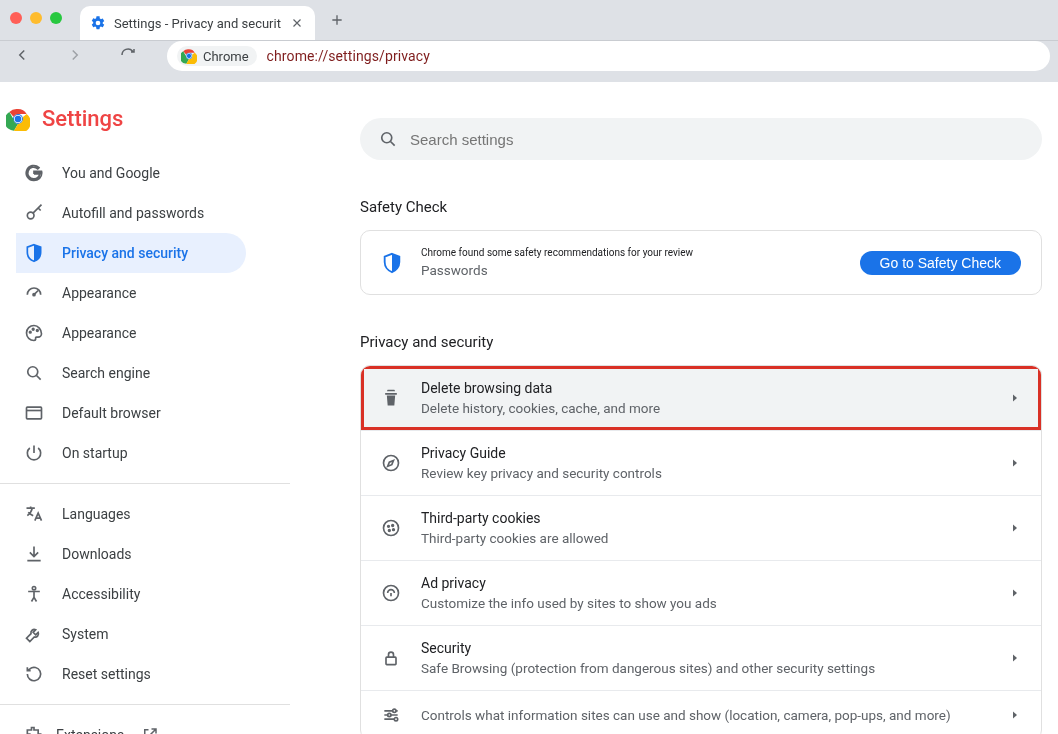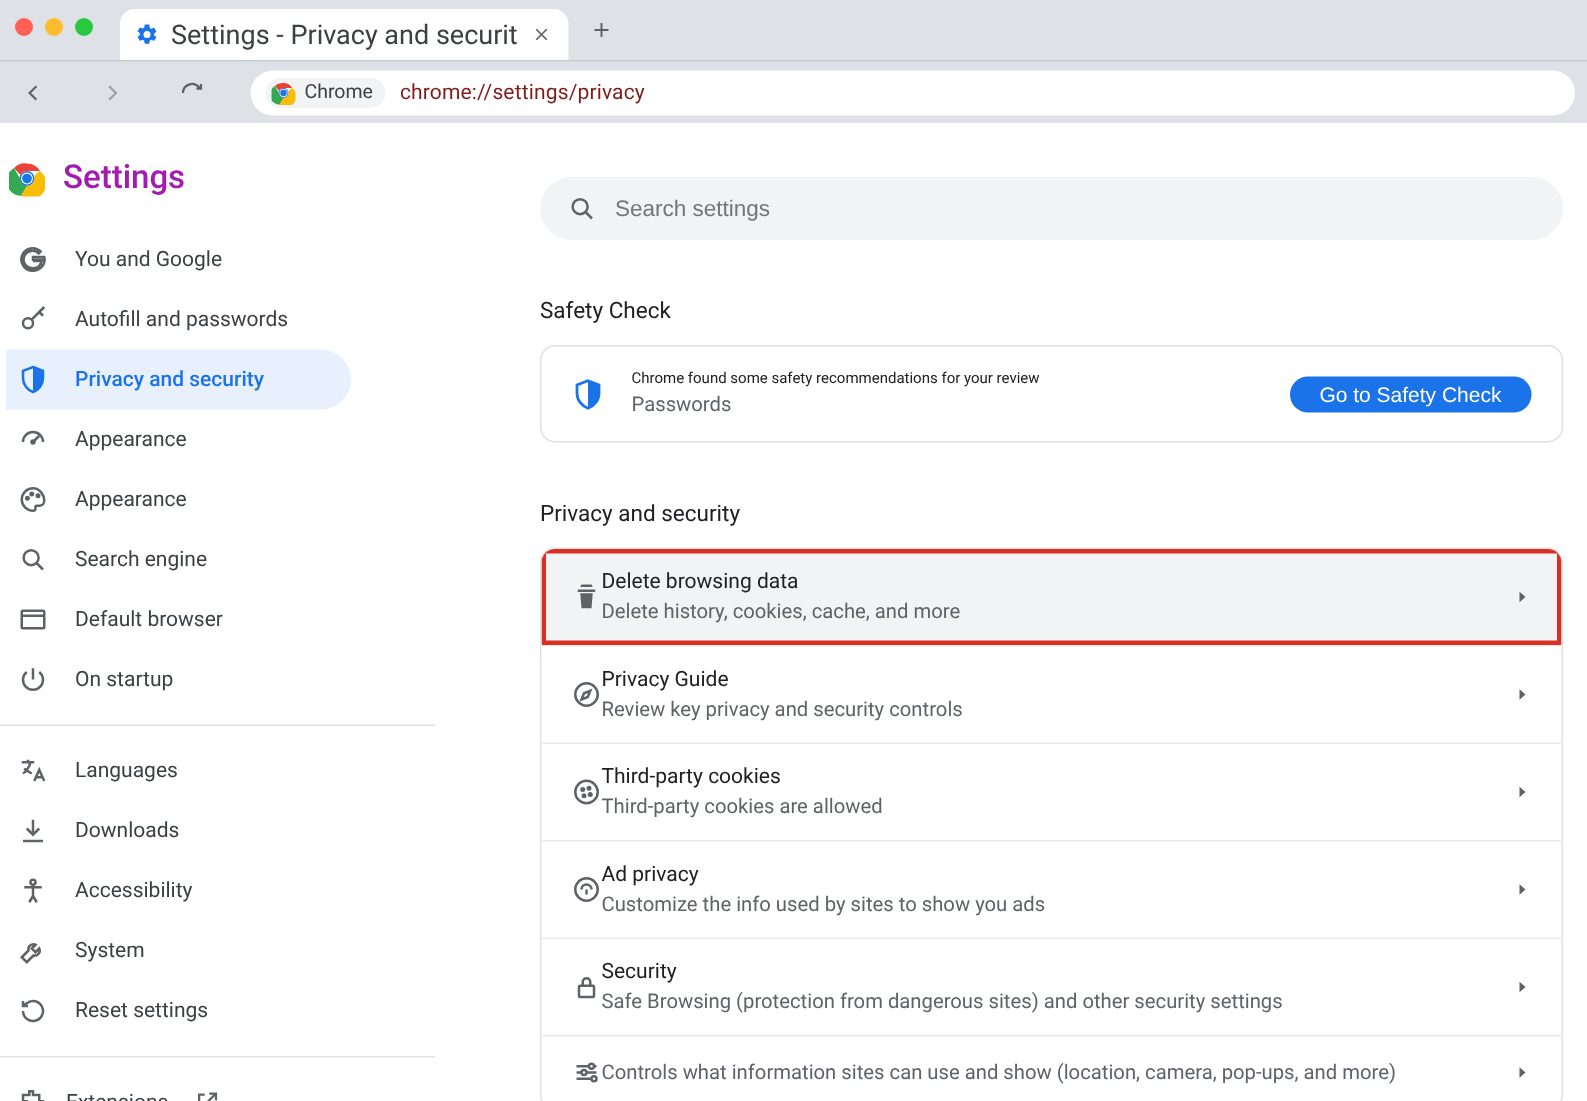--- a/index.html
+++ b/index.html
@@ -4,54 +4,54 @@
 <style>
   * { box-sizing: border-box; margin: 0; padding: 0; }
   html, body { width: 1058px; height: 734px; font-family: "Google Sans", Roboto, Arial, sans-serif; background: #fff; color: #202124; overflow: hidden; }
   
   .titlebar { height: 40px; background: #dee1e6; display: flex; align-items: flex-end; padding-left: 10px; position: relative; }
   .traffic-lights { position:absolute; top:12px; left:10px; display:flex; gap:8px; }
   .dot { width:12px; height:12px; border-radius:50%; }
   .dot.red { background:#ff5f57; }
   .dot.yellow { background:#febc2e; }
   .dot.green { background:#28c840; }
-  .tab { margin-left: 70px; background:#fff; height:34px; border-radius:10px 10px 0 0; display:flex; align-items:center; padding:0 10px; gap:8px; min-width:210px; font-size:18px; color:#3c4043; }
+  .tab { margin-left: 70px; background:#fff; height:34px; border-radius:10px 10px 0 0; display:flex; align-items:center; padding:0 10px; gap:8px; min-width:210px; font-size:13px; color:#3c4043; }
   .tab .favicon { width:16px; height:16px; color:#1967d2; }
   .tab .close { margin-left:auto; color:#5f6368; width:16px; height:16px; display:flex; align-items:center; justify-content:center; }
   .newtab { width:28px; height:28px; display:flex; align-items:center; justify-content:center; color:#5f6368; margin-left:8px; align-self:center; }
   
-  .toolbar { height:42px; background:#dee1e6; border-top:1px solid #c9ccd1; display:flex; align-items:center; padding:0 8px; gap:25px; }
+  .toolbar { height:42px; background:#dee1e6; border-top:1px solid #c9ccd1; display:flex; padding:0 8px; gap:25px; }
   .nav-btn { width:28px; height:28px; display:flex; align-items:center; justify-content:center; color:#5f6368; border-radius:50%; }
   .omnibox { flex:1; height:30px; background:#fff; border-radius:16px; display:flex; align-items:center; padding:0 10px; gap:10px; font-size:14px; color:#5f6368; }
   .omni-chip { background:#f1f3f4; border-radius:12px; padding:2px 8px 2px 4px; display:flex; align-items:center; gap:6px; font-size:13px; color:#3c4043;}
   .omni-chip svg { width:16px; height:16px; }
   .url-text { color:#7f1d1d; font-size:14px; letter-spacing:.1px; }
   
   .content { display:flex; height:calc(734px - 82px); }
   .sidebar { width: 308px; padding: 16px 0 0 0; }
   .brand { display:flex; align-items:center; gap:12px; padding: 8px 18px 22px 6px; }
-  .brand-title { font-size:22px; font-weight:500; color:#a21caf; }
+  .brand-title { font-size:22px; font-weight:500; color:#ef4444; }
   .nav { display:flex; flex-direction:column; padding-right:6px; }
-  .nav-item { display:flex; align-items:center; gap:18px; height:40px; padding:0 16px 0 8px; margin-left:4px; border-radius: 0 20px 20px 0; color:#3c4043; font-size:14px; }
+  .nav-item { display:flex; align-items:center; gap:18px; height:40px; padding:0 16px 0 8px; margin-left:16px; border-radius: 0 20px 20px 0; color:#3c4043; font-size:14px; }
   .nav-item.active { background:#e8f0fe; color:#1a73e8; font-weight:500;}
   .nav-item.active .nav-icon { color:#1a73e8; }
   .nav-icon { width:20px; height:20px; color:#5f6368; flex-shrink:0; display:flex; align-items:center; justify-content:center;}
   .nav-sep { height:1px; background:#e0e0e0; margin:10px 12px 10px 0; }
   .ext-link { display:flex; align-items:center; gap:12px; }
   
   .main { flex:1; padding: 12px 16px 0 52px; }
   .search-wrap { background:#f1f3f4; border-radius:22px; height:42px; display:flex; align-items:center; gap:12px; padding:0 18px; color:#5f6368;margin-top:24px; }
   .section-title { font-size:15px; color:#202124; margin-top:38px; margin-bottom:14px; font-weight:400;}
   .card { border:1px solid #e0e0e0; border-radius:10px; background:#fff; overflow:hidden;}
   .safety-card { display:flex; align-items:center; padding:16px 20px; gap:18px;}
   .safety-text { flex:1; display:flex; flex-direction:column; gap:4px;}
   .safety-text .t1 { font-size:10px; color:#202124; }
   .safety-text .t2 { font-size:13.5px; color:#5f6368; }
   .pill-btn { background:#1a73e8; color:#fff; border:none; border-radius:18px; height:24px; padding:0 20px; font-size:14px; font-weight:500; cursor:pointer; }
-  .row { display:flex; align-items:center; padding:14px 20px; border-top:1px solid #e8eaed; }
+  .row { display:flex; align-items:center; padding:14px 20px; gap:20px; border-top:1px solid #e8eaed; }
   .row:first-child { border-top:none; }
   .row-icon { width:20px; height:20px; color:#5f6368; display:flex; align-items:center; justify-content:center; flex-shrink:0; }
   .row-text { flex:1; display:flex; flex-direction:column; gap:4px; }
   .row-text .r1 { font-size:14px; color:#202124;}
   .row-text .r2 { font-size:13.5px; color:#5f6368;}
   .chev { color:#5f6368; }
   .highlight { position:relative; background:#f1f3f4; }
   .highlight::after { content:''; position:absolute; inset:0; border:3px solid #d93025; pointer-events:none;}
   .search-input { border:none; background:transparent; outline:none; font-size:15px; color:#3c4043; flex:1;}
   svg { display:block; }

